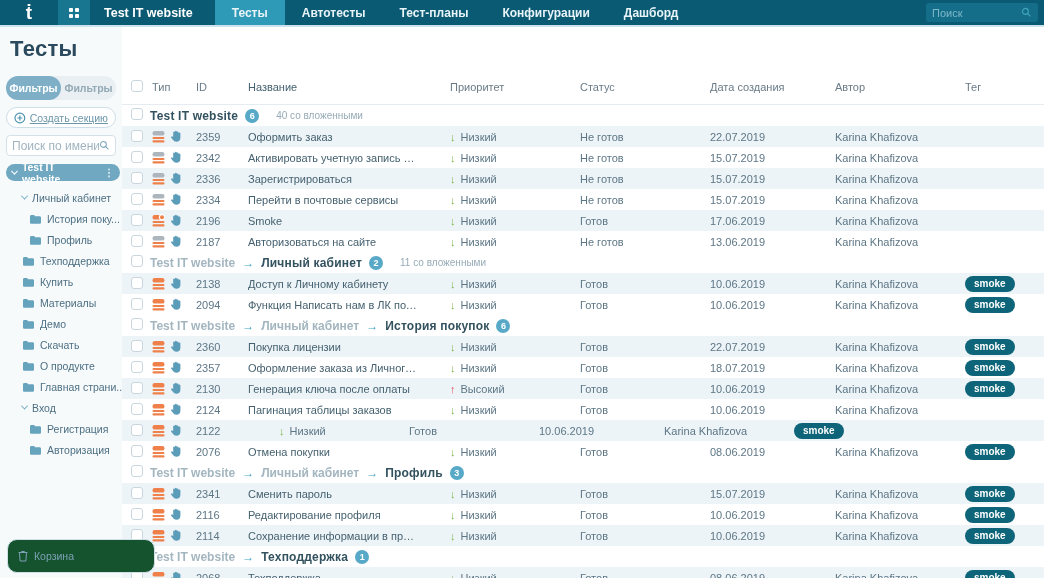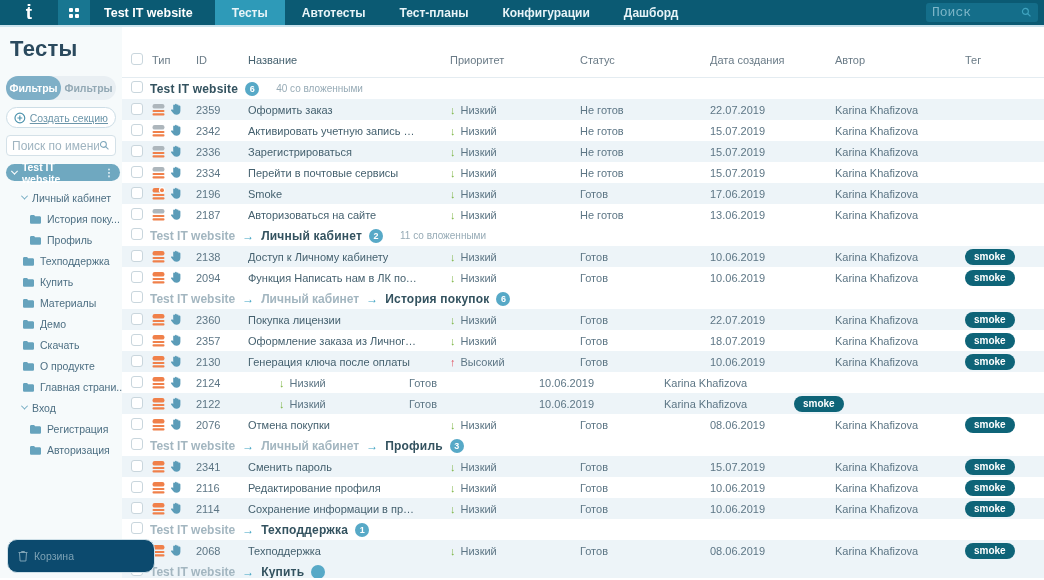--- a/index.html
+++ b/index.html
@@ -15,27 +15,27 @@
   .gridico { display:grid; grid-template-columns:4px 4px; grid-template-rows:4px 4px; gap:2px; }
   .gridico i { background:#fff; border-radius:1px; }
   .appname { display:flex; align-items:center; padding:0 22px 0 14px; font-size:12.5px; font-weight:700; }
   .tabs { display:flex; align-items:stretch; flex:1; }
   .tab { display:flex; align-items:center; padding:0 17px; font-size:12px; font-weight:700;
     color:#e8f4f8; cursor:pointer; }
   .tab.active { background:#2e9ab8; }
   .navsearch { align-self:center; margin-right:6px; width:112px; height:19px; background:#146e8a;
     border-radius:3px; display:flex; align-items:center; padding:0 6px; }
   .navsearch input { flex:1; min-width:0; background:transparent; border:none; outline:none;
-    color:#d7ecf3; font-size:13px; font-family:Liberation Mono, monospace; }
+    color:#d7ecf3; font-size:11px; font-family:Liberation Sans, sans-serif; }
   .navsearch input::placeholder { color:#7fb7c9; }
 
   
   .content { display:flex; height:551px; }
   .sidebar { position:relative; width:122px; flex:0 0 122px; background:#f6fafb; padding-top:9px; }
-  .main { flex:1; padding-top:15px; overflow:hidden; }
+  .main { flex:1; padding-top:42px; overflow:hidden; }
 
   
   .side-title { font-size:22px; font-weight:700; color:#2b4a5e; padding-left:10px; letter-spacing:.3px; }
   .seg { margin:14px 6px 0 6px; height:24px; background:#e9eff3; border-radius:13px;
     display:flex; align-items:center; font-size:10.5px; font-weight:700; }
   .seg .on { flex:1; height:24px; background:#7eafc7; color:#fff; border-radius:13px;
     display:flex; align-items:center; justify-content:center; cursor:pointer; }
   .seg .off { flex:1; color:#93a9b5; text-align:center; cursor:pointer; }
   .pillbtn { margin:7px 6px 0 6px; height:21px; border:1px solid #ccdde6; border-radius:12px;
     background:#fff; display:flex; align-items:center; gap:4px; padding:0 7px;
@@ -53,21 +53,21 @@
   .chev { width:5px; height:5px; border-right:1.4px solid currentColor; border-bottom:1.4px solid currentColor;
     transform:rotate(45deg) translate(-1px,-1px); display:inline-block; }
   .tree { list-style:none; margin-top:6px; }
   .tree li { height:21px; display:flex; align-items:center; gap:5px; font-size:10.5px;
     color:#4d6f83; cursor:pointer; white-space:nowrap; overflow:hidden; }
   .tree li.lv1 { padding-left:22px; }
   .tree li.lv2 { padding-left:29px; }
   .tree .chev { color:#6fa8c0; flex:0 0 auto; }
   .tree svg { flex:0 0 auto; }
   .trashbtn { position:absolute; left:7px; bottom:5px; width:148px; height:19px;
-    border:1px solid #cfe0e8; border-radius:10px; background:#0c4a6e; display:flex; align-items:center;
+    border:1px solid #cfe0e8; border-radius:10px; background:#14532d; display:flex; align-items:center;
     gap:6px; padding:16px 10px; font-size:10.5px; color:#7da2b5; cursor:pointer; }
 
   
   .thead { display:flex; align-items:center; height:36px; border-bottom:1px solid #e4ecf1;
     font-size:11px; color:#6a7b87; }
   .row { display:flex; align-items:center; height:21px; font-size:11px; color:#5d7685; }
   .row.alt { background:#edf4f8; }
   .c-check { flex:0 0 28px; padding-left:9px; }
   .c-type  { flex:0 0 46px; display:flex; align-items:center; gap:5px; padding-left:2px; }
   .c-id    { flex:0 0 52px; }
@@ -538,20 +538,21 @@
             <svg width="13" height="13" viewBox="0 0 13 13">
               <rect x="0.5" y="1" width="12" height="4.6" rx="2.2" fill="#f0804a"></rect>
            <rect x="0.5" y="7" width="12" height="2.1" rx="1" fill="#f0804a"></rect>
            <rect x="0.5" y="10.3" width="12" height="2.1" rx="1" fill="#f0804a"></rect>
             </svg>
             <svg width="12" height="13" viewBox="0 0 12 13">
               <path fill="#5b9cb8" d="M3.2 6.2V2.3c0-.5.4-.9.9-.9s.9.4.9.9v3.2V1.6c0-.5.4-.9.9-.9s.9.4.9.9v4V2.3c0-.5.4-.9.9-.9s.9.4.9.9v3.6V3.4c0-.5.4-.8.9-.8s.9.4.9.9v4.3c0 2.4-1.6 4-4 4-1.7 0-2.7-.7-3.5-2L1.2 7.7c-.3-.5-.1-1.1.4-1.3.4-.1.8 0 1.1.3l.5.5z"></path>
             </svg>
           </span>
           <span class="c-id">2124</span>
+          <span class="c-name">Пагинация таблицы заказов</span>
           <span class="c-pri">
             <span class="pri-low">↓</span>
             <span>Низкий</span>
           </span>
           <span class="c-status">Готов</span>
           <span class="c-date">10.06.2019</span>
           <span class="c-author">Karina Khafizova</span>
           <span class="c-tag"></span>
         </div>
         <div class="row alt">

